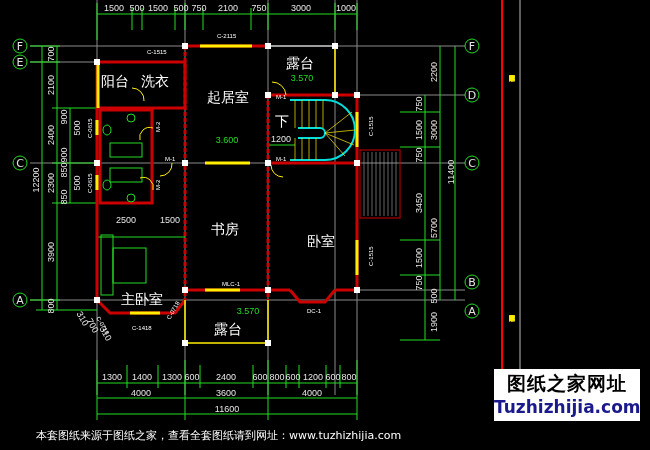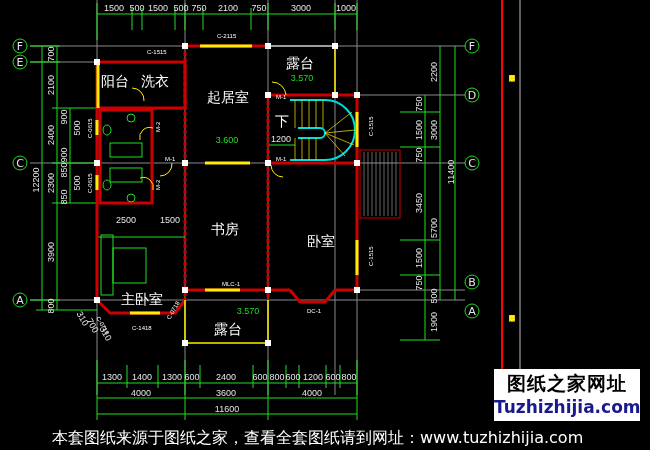--- a/index.html
+++ b/index.html
@@ -6,21 +6,21 @@
   body{width:650px;height:450px;overflow:hidden;position:relative;font-family:"DejaVu Sans",sans-serif;}
   #cad{position:absolute;left:0;top:0;width:650px;height:450px;}
   .dim{font-family:"Liberation Sans Narrow","Liberation Sans",sans-serif;font-size:9px;fill:#e6e6e6;}
   .room{font-family:"DejaVu Sans",sans-serif;font-size:14px;fill:#ffffff;}
   .tag{font-family:"Liberation Sans",sans-serif;font-size:6px;fill:#ffffff;}
   .lvl{font-family:"Liberation Sans",sans-serif;font-size:9px;fill:#22dd22;}
   .axis{font-family:"DejaVu Sans",sans-serif;font-size:11px;fill:#e6e6e6;}
   .watermark-box{position:absolute;left:494px;top:369px;width:146px;height:52px;background:#fff;}
   .wm-cn{position:absolute;left:0;top:2px;width:146px;text-align:center;font-size:19px;font-weight:bold;color:#000;letter-spacing:1px;}
   .wm-en{position:absolute;left:0;top:28px;width:146px;font-size:17px;font-weight:bold;color:#1a1a8c;font-family:"DejaVu Sans",sans-serif;}
-  .footer{position:absolute;left:36px;top:428px;font-size:16px;color:#fff;white-space:nowrap;font-family:"DejaVu Sans",sans-serif;margin-left:16px;}
+  .footer{position:absolute;left:36px;top:428px;font-size:11px;color:#fff;white-space:nowrap;font-family:"DejaVu Sans",sans-serif;}
   .vtext{position:absolute;left:508px;width:8px;font-size:6px;line-height:7px;color:#ffee00;writing-mode:vertical-rl;}
 </style>
 </head>
 <body>
 
 <svg id="cad" viewBox="0 0 650 450" xmlns="http://www.w3.org/2000/svg">
 
   <line x1="502" y1="0" x2="502" y2="395" stroke="#ff0000" stroke-width="2"></line>
   <line x1="520" y1="0" x2="520" y2="395" stroke="#bbbbbb" stroke-width="1"></line>
 

